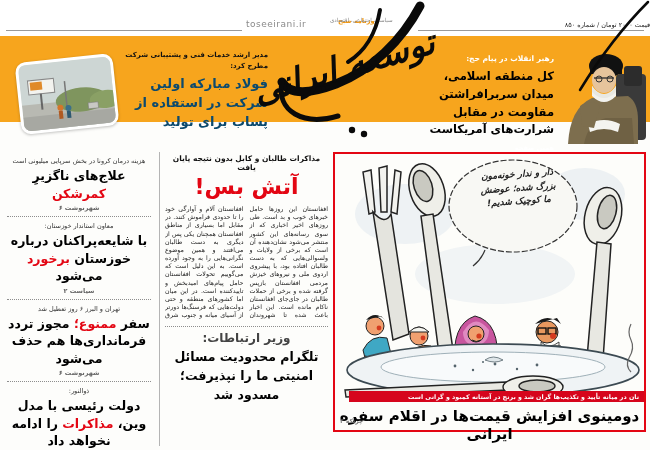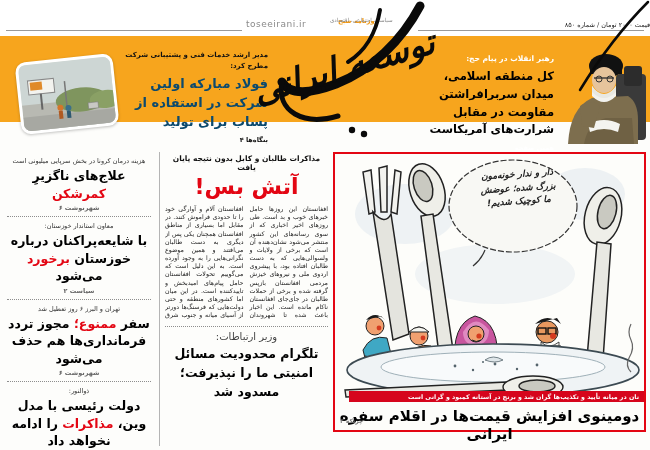--- a/index.html
+++ b/index.html
@@ -55,21 +55,21 @@
   .news-item .ref { font-size:6.5px; font-weight:bold; color:#666; margin-top:2px; }
 
   #center-col { position:absolute; left:161px; top:150px; width:171px; padding:2px 4px; direction:rtl; text-align:center; }
   #lead-kicker { font-size:7.5px; font-weight:bold; color:#111; margin-top:2px; }
   #lead-headline { font-size:25px; font-weight:900; color:#000; margin-top:4px; letter-spacing:-1px; }
   #lead-headline-red { font-size:22px; font-weight:900; margin-top:2px; }
   #lead-body { margin-top:6px; height:116px; overflow:hidden; font-size:6.3px; line-height:1.3;
     color:#222; text-align:justify; column-count:2; column-gap:6px; }
   #lead-ref { text-align:right; font-size:7px; font-weight:bold; color:#222; margin-top:3px; }
   #center-sep { border-top:1px dotted #8d8d8d; margin:5px 0 4px; }
-  #sec-kicker { font-size:10px; font-weight:normal; color:#444; }
+  #sec-kicker { font-size:12px; font-weight:bold; color:#444; }
   #sec-headline { font-size:12.5px; font-weight:900; color:#000; line-height:1.5; margin-top:3px; }
 
   
   #cartoon-box { position:absolute; left:333px; top:152px; width:313px; height:280px;
     border:2px solid #e30613; background:#fdfdfa; }
   #cartoon-art { position:absolute; left:0; top:0; width:309px; height:248px; }
   #bubble-text { position:absolute; left:118px; top:14px; width:130px; text-align:center;
     direction:rtl; font-size:9px; font-weight:bold; font-style:italic; color:#222; line-height:1.5;
     transform:rotate(-4deg); }
   #cartoon-strip { position:absolute; left:14px; right:0; bottom:28px; height:11px; background:#d6051c;
@@ -109,21 +109,20 @@
         <circle cx="46" cy="47" r="3" fill="#3b6f8a"></circle>
         <rect x="36" y="49" width="4" height="8" fill="#b05a22"></rect>
         <rect x="44" y="50" width="4" height="7" fill="#2d5871"></rect>
         <rect x="66" y="44" width="10" height="6" fill="#c8c8c4" stroke="#777" stroke-width="0.5"></rect>
       </svg>
     </div>
 
     <div id="left-story">
       <div class="kicker">مدیر ارشد خدمات فنی و پشتیبانی شرکت مطرح کرد:</div>
       <div class="headline">فولاد مبارکه اولین شرکت در استفاده از پساب برای تولید</div>
-      <div class="ref">بنگاه‌ها ۴</div>
     </div>
 
     <div id="right-story">
       <div class="kicker">رهبر انقلاب در پیام حج:</div>
       <div class="headline">کل منطقه اسلامی، میدان سربرافراشتن مقاومت در مقابل شرارت‌های آمریکاست</div>
       <div class="ref">همین صفحه</div>
     </div>
 
     <div id="leader-photo">
       <svg width="96" height="110" viewBox="0 0 96 110">

